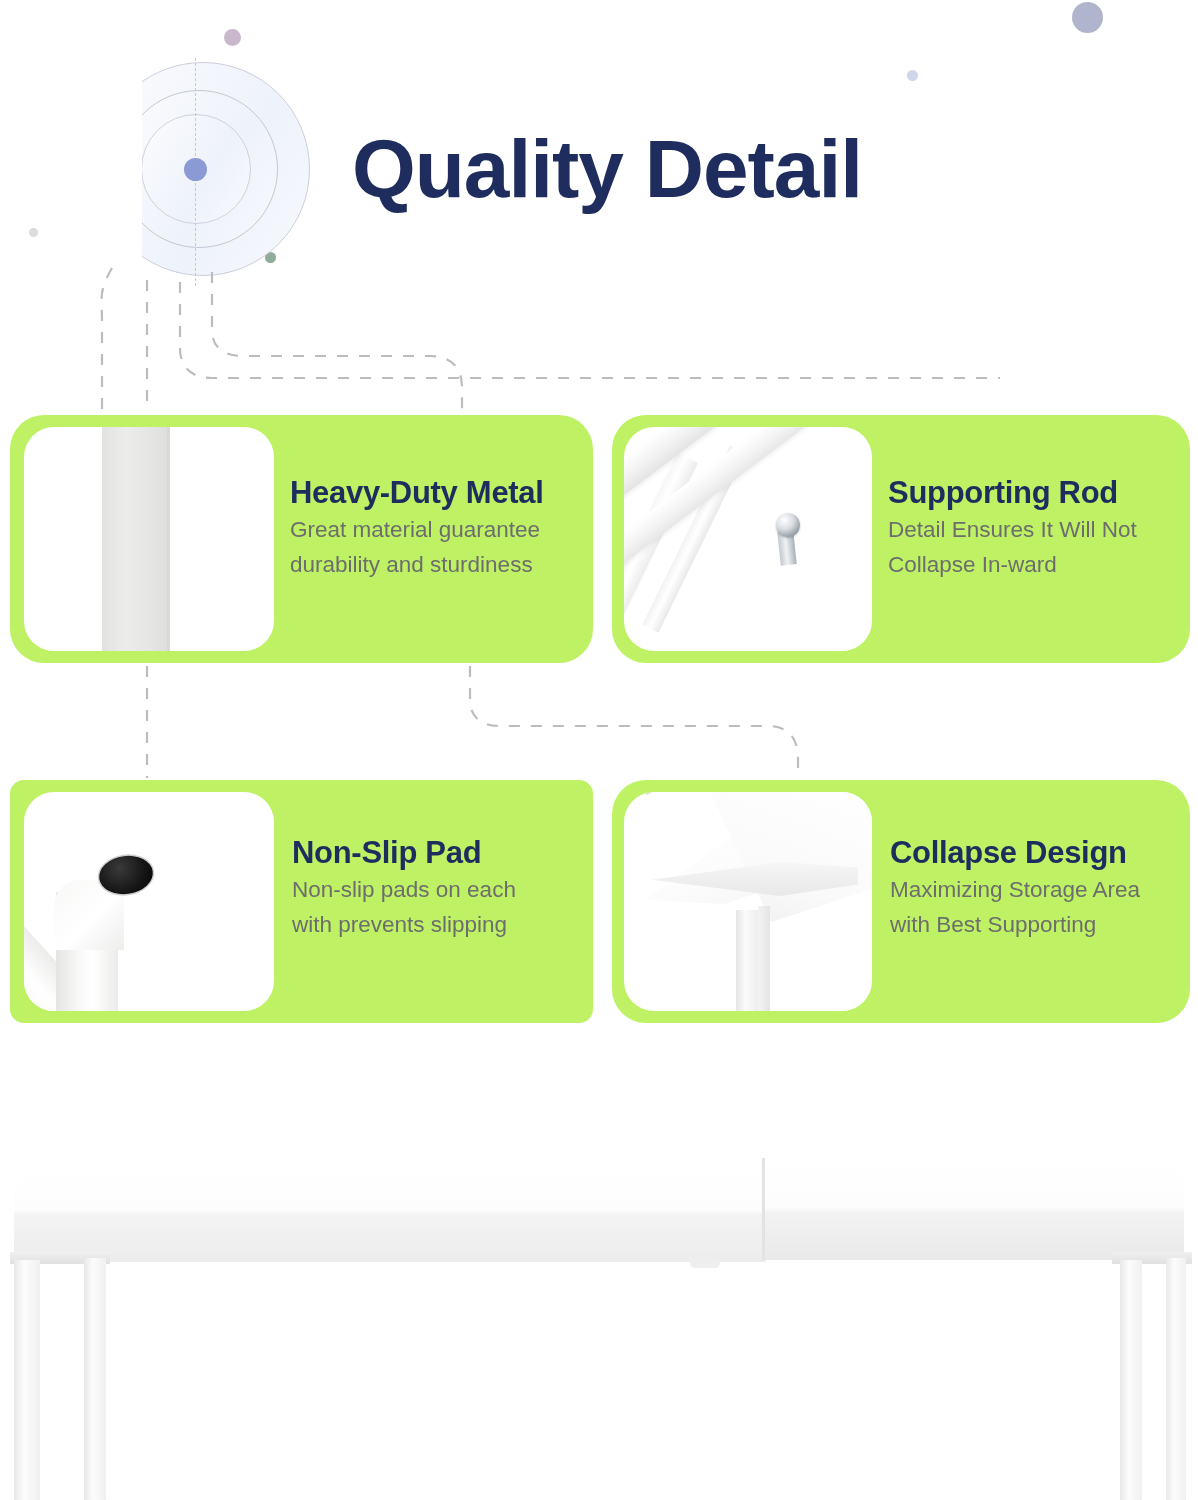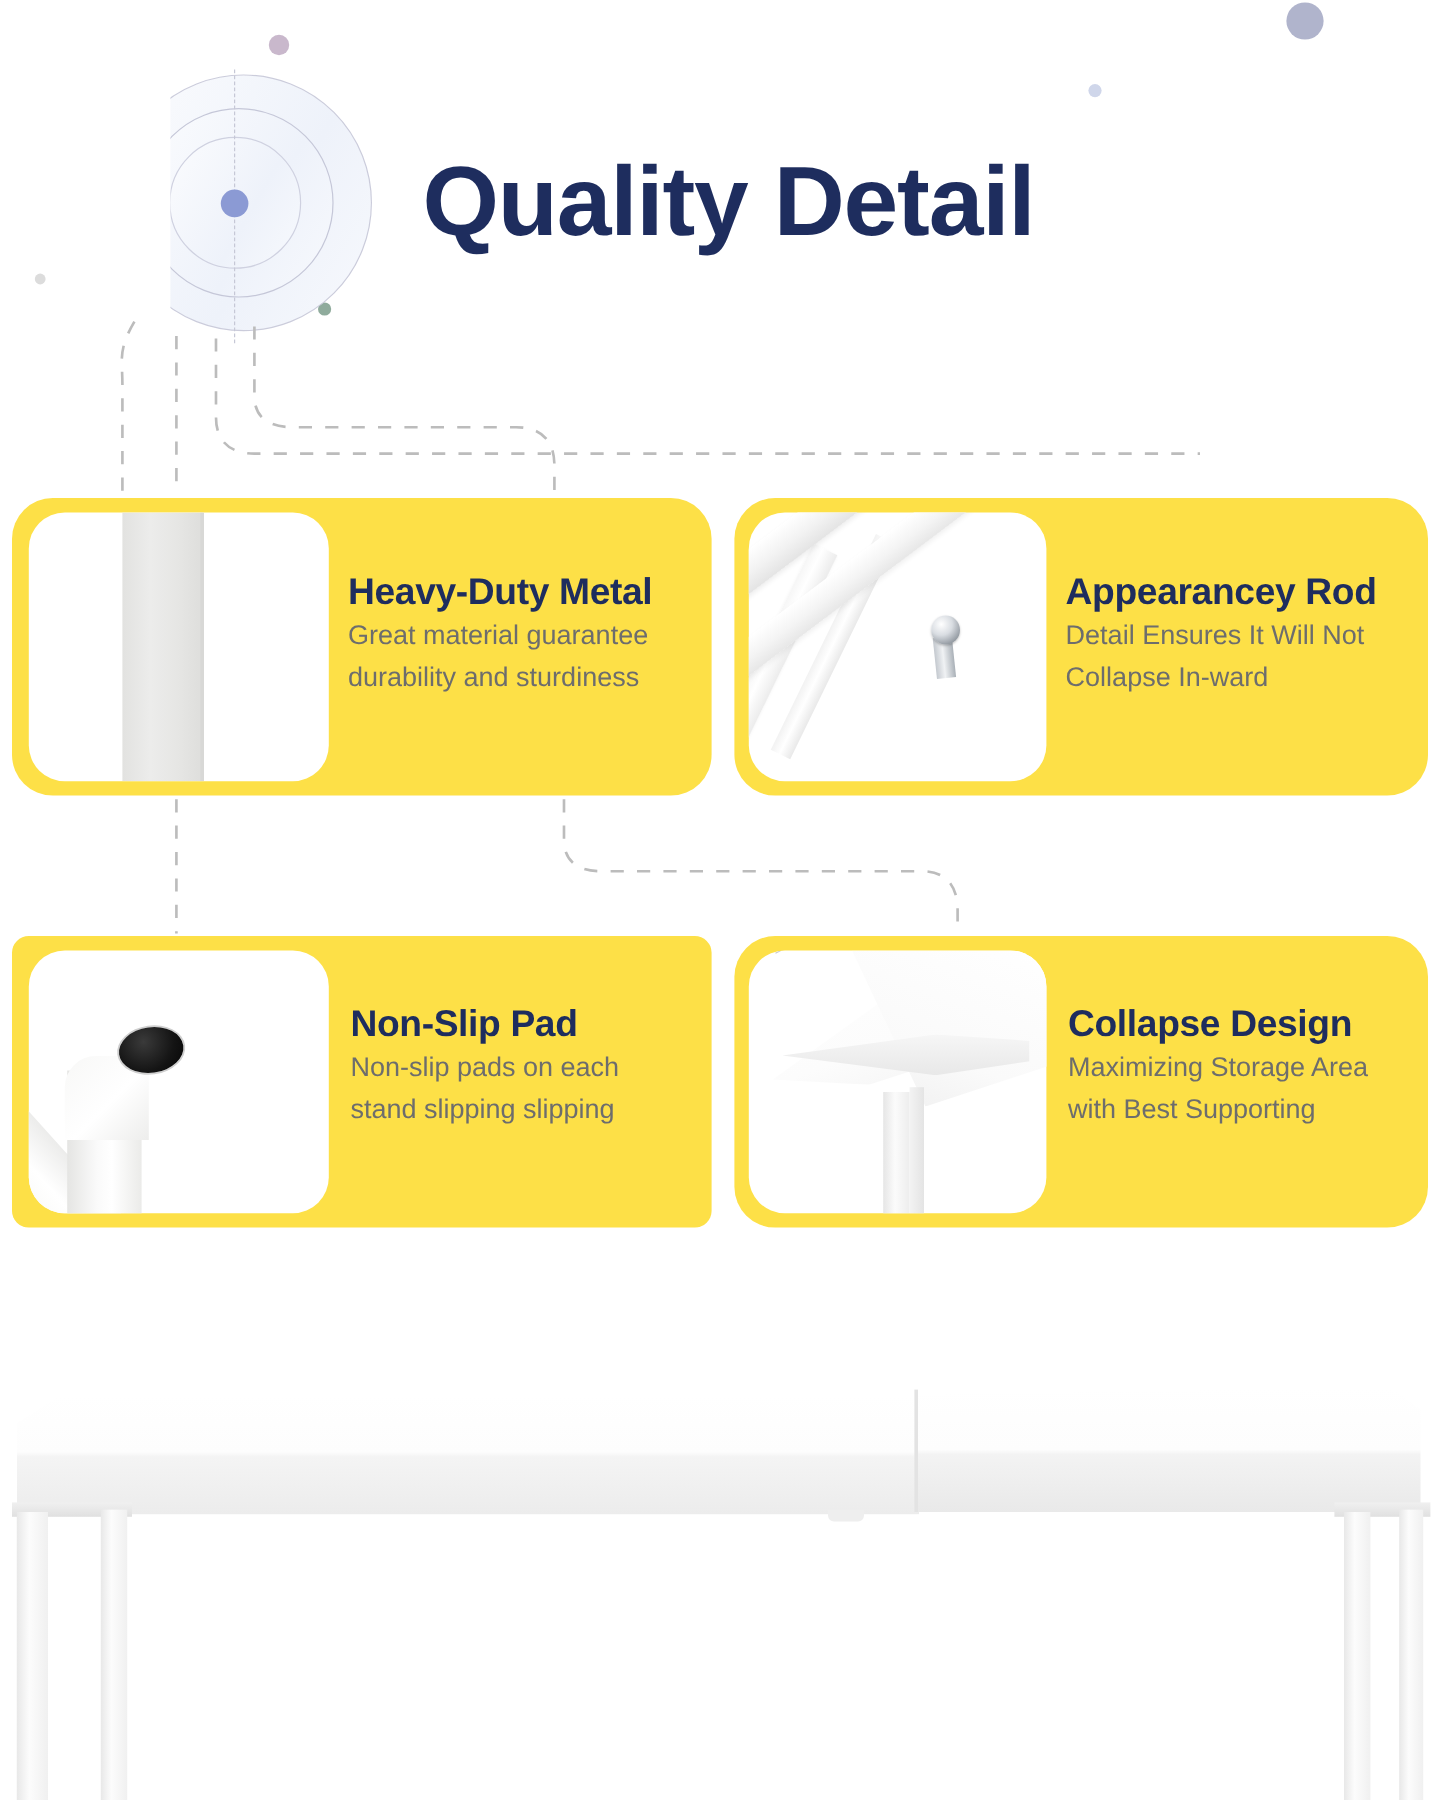--- a/index.html
+++ b/index.html
@@ -37,21 +37,21 @@
     color:#1e2d5e; line-height:1;
     white-space:nowrap;
   }
 
   
   .connectors { position:absolute; left:0; top:0; width:1198px; height:1100px; }
 
   
   .card {
     position:absolute;
-    background:#fde047;
+    background:#bef264;
     border-radius:34px;
     display:flex;
     align-items:stretch;
     overflow:hidden;
   }
   .card-media {
     flex:0 0 auto;
     background:#ffffff;
     border-radius:30px;
     position:relative;
@@ -281,39 +281,39 @@
       <div class="art-frame">
         <div class="bar-c"></div>
         <div class="bar-d"></div>
         <div class="bar-a"></div>
         <div class="bar-b"></div>
         <div class="screw-shaft"></div>
         <div class="screw"></div>
       </div>
     </div>
     <div class="card-body">
-      <div class="card-title">Appearancey Rod</div>
+      <div class="card-title">Supporting Rod</div>
       <div class="card-desc">Detail Ensures It Will Not</div>
       <div class="card-desc">Collapse In-ward</div>
     </div>
   </div>
 
   <div class="card c3">
     <div class="card-media">
       <div class="art-leg">
         <div class="diag"></div>
         <div class="vert"></div>
         <div class="knee"></div>
         <div class="pad"></div>
       </div>
     </div>
     <div class="card-body">
       <div class="card-title">Non-Slip Pad</div>
       <div class="card-desc">Non-slip pads on each</div>
-      <div class="card-desc">stand slipping slipping</div>
+      <div class="card-desc">with prevents slipping</div>
     </div>
   </div>
 
   <div class="card c4">
     <div class="card-media">
       <div class="art-corner">
         <div class="top-l"></div>
         <div class="top-r"></div>
         <div class="edge"></div>
         <div class="apron"></div>

